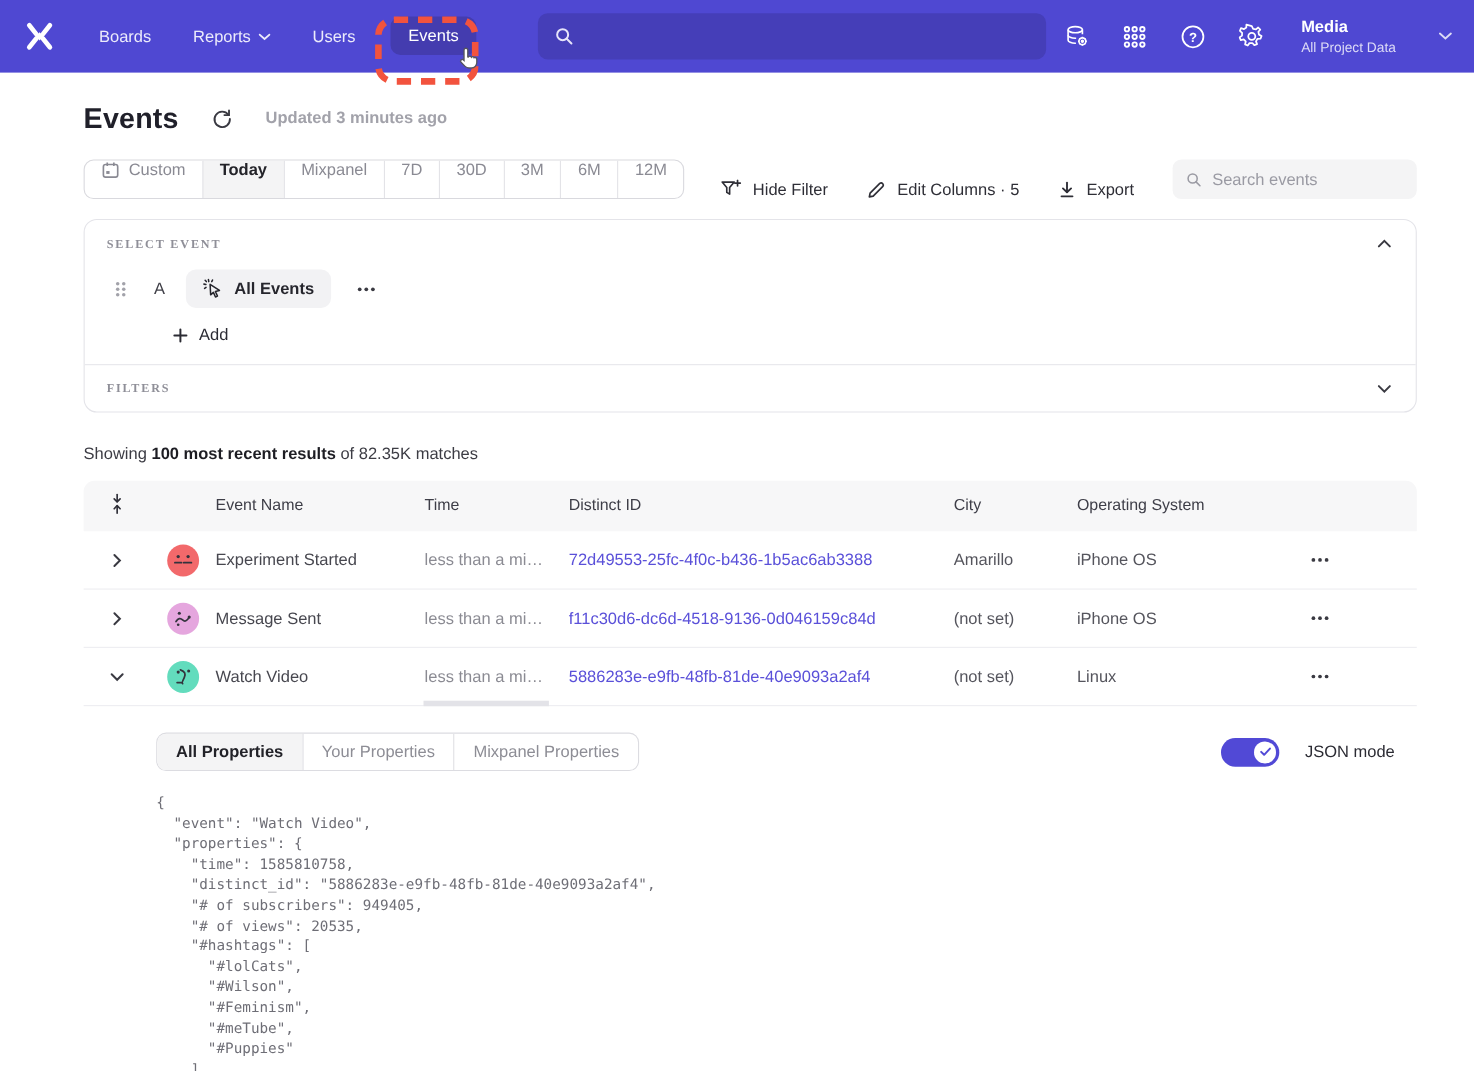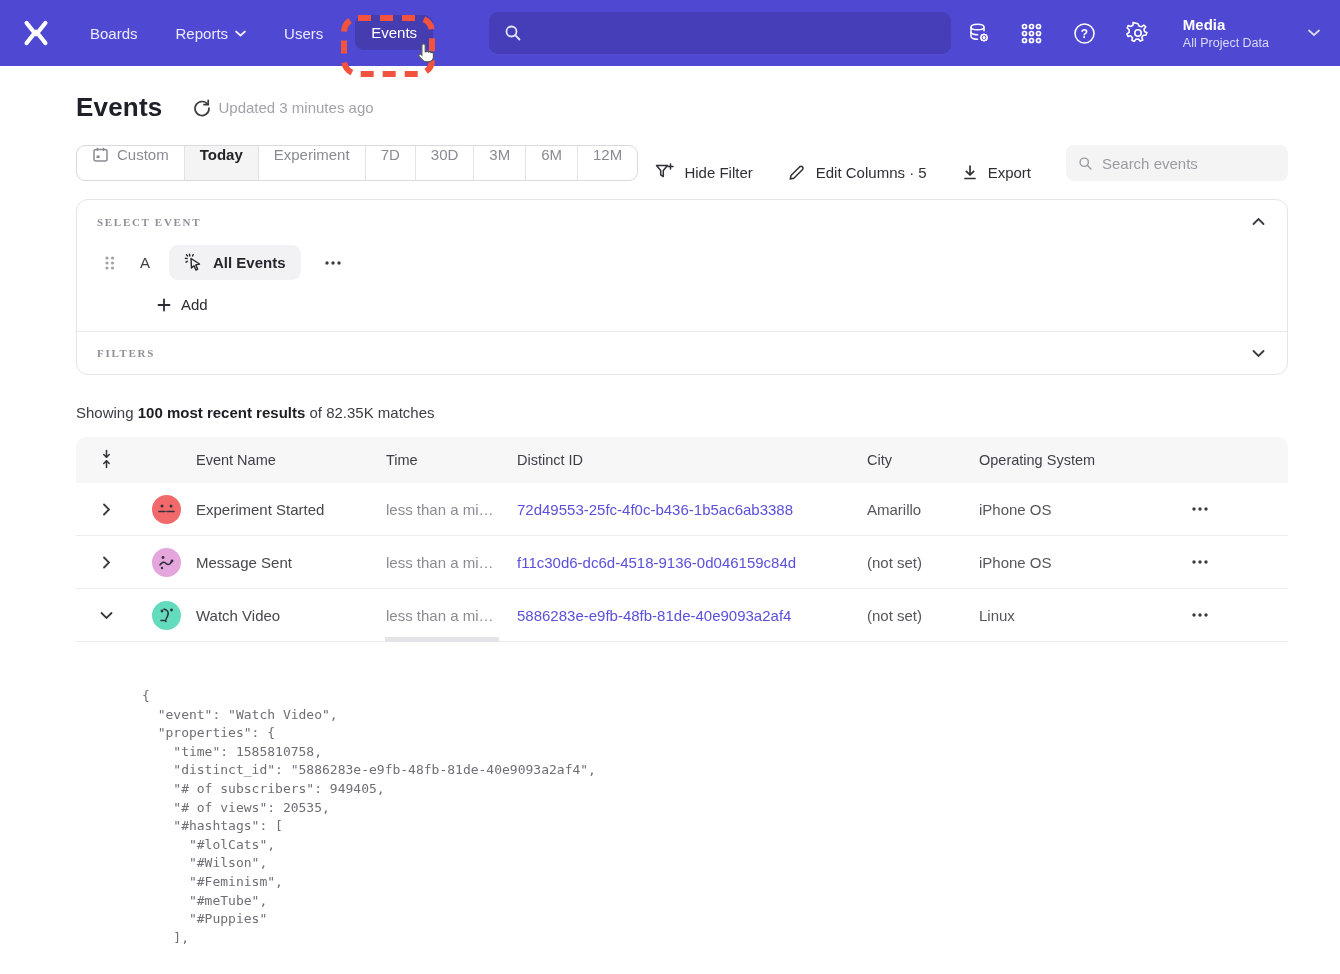--- a/index.html
+++ b/index.html
@@ -24,21 +24,21 @@
   .workspace { color:#fff; line-height:1.3; margin-left:4px; cursor:pointer; }
   .ws-name { font-size:15px; font-weight:700; }
   .ws-project { font-size:12.5px; color:#dcdaf6; }
   .ws-chev { margin-left:10px; cursor:pointer; }
 
   
   .main { width:1212px; margin-left:76px; }
   .title-row { margin-top:26px; display:flex; align-items:center; }
   .page-title { font-size:26px; font-weight:700; color:#20202a; letter-spacing:.2px; }
   .refresh-btn { margin-left:30px; cursor:pointer; display:flex; }
-  .updated { margin-left:6px; font-size:15px; color:#a2a2aa; }
+  .updated { margin-left:29px; font-size:15px; color:#a2a2aa;font-weight:bold; }
 
   .controls-row { margin-top:22px; display:flex; align-items:center; }
   .seg-control { display:flex; border:1px solid #d9d9de; border-radius:9px; height:36px; overflow:hidden; background:#fff; }
   .seg { display:flex; align-items:flex-start; gap:8px; padding:0 15px; font-size:15px; color:#8a8a93; border-left:1px solid #e3e3e7; cursor:pointer; white-space:nowrap; }
   .seg:first-child { border-left:none; }
   .seg.active { background:#f4f4f5; color:#232329; font-weight:700; }
   .toolbar { margin-left:auto; display:flex; align-items:flex-end; gap:35px; }
   .tool-btn { display:flex; align-items:center; gap:10px; font-size:15px; color:#2e2e36; cursor:pointer; white-space:nowrap; }
   .search-events { width:222px; height:36px; background:#f4f4f5; border-radius:8px; display:flex; align-items:center; padding:0 12px; gap:9px; }
   .search-events input { background:transparent; border:none; outline:none; font-size:15px; color:#3c3c44; width:100%;
@@ -209,21 +209,21 @@
       <span class="seg">
         <svg width="17" height="17" viewBox="0 0 17 17" fill="none" stroke="#8a8a93" stroke-width="1.5">
           <rect x="2" y="3.5" width="13" height="11.5" rx="2"></rect>
           <line x1="5.5" y1="1.8" x2="5.5" y2="5"></line>
             <line x1="11.5" y1="1.8" x2="11.5" y2="5"></line>
           <rect x="4.6" y="9.5" width="3" height="2.6" fill="#8a8a93" stroke="none"></rect>
         </svg>
         <span>Custom</span>
       </span>
       <span class="seg active">Today</span>
-      <span class="seg">Experiment</span>
+      <span class="seg">Mixpanel</span>
       <span class="seg">7D</span>
       <span class="seg">30D</span>
       <span class="seg">3M</span>
       <span class="seg">6M</span>
       <span class="seg">12M</span>
     </div>
 
     <div class="toolbar">
       <span class="tool-btn">
         <svg width="19" height="18" viewBox="0 0 19 18" fill="none" stroke="#2e2e36" stroke-width="1.5" stroke-linejoin="round">
@@ -429,20 +429,37 @@
               <circle cx="3" cy="3" r="1.7"></circle>
               <circle cx="9" cy="3" r="1.7"></circle>
               <circle cx="15" cy="3" r="1.7"></circle>
             </g>
           </svg>
       </span>
       <span class="scroll-hint"></span>
     </div>
 
     <div class="detail">
+      <div class="detail-head">
+        <div class="tab-control">
+          <span class="tab active">All Properties</span>
+          <span class="tab">Your Properties</span>
+          <span class="tab">Mixpanel Properties</span>
+        </div>
+        <div class="json-toggle-wrap">
+          <span class="toggle">
+            <span class="knob">
+              <svg width="11" height="9" viewBox="0 0 11 9">
+                  <polyline points="1.5,4.5 4.2,7.2 9.5,1.5" fill="none" stroke="#5149d6" stroke-width="1.8" stroke-linecap="round" stroke-linejoin="round"></polyline>
+                </svg>
+            </span>
+          </span>
+          <span class="toggle-label">JSON mode</span>
+        </div>
+      </div>
       <pre class="json-pre">{
   "event": "Watch Video",
   "properties": {
     "time": 1585810758,
     "distinct_id": "5886283e-e9fb-48fb-81de-40e9093a2af4",
     "# of subscribers": 949405,
     "# of views": 20535,
     "#hashtags": [
       "#lolCats",
       "#Wilson",

